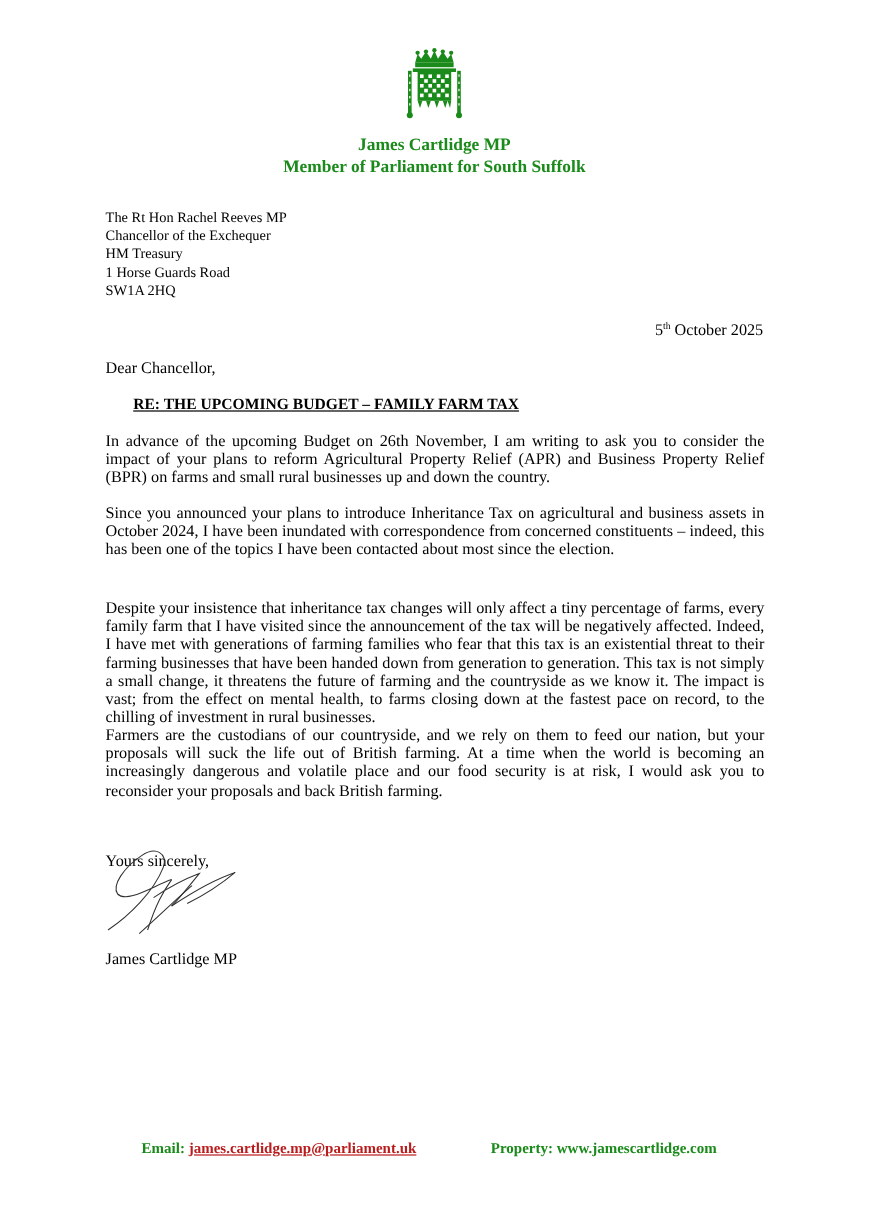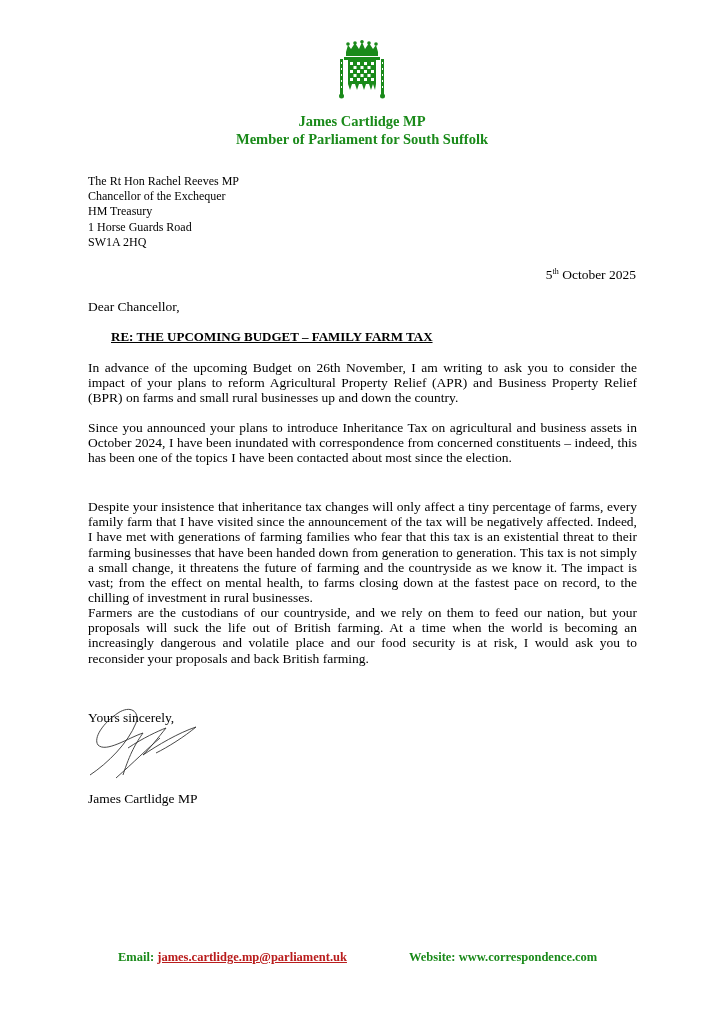--- a/index.html
+++ b/index.html
@@ -136,15 +136,15 @@
       <path d="M55 30 C 48 40, 42 50, 35 72 M40 45 C 55 35, 70 28, 78 25 C 70 35, 62 45, 55 52"></path>
       <path d="M55 52 C 70 42, 90 30, 108 24 C 96 34, 80 44, 68 50"></path>
       <path d="M28 75 C 45 60, 60 45, 72 35"></path>
     </g>
   </svg>
 
   <div class="signer">James Cartlidge MP</div>
 
 
   <div class="footer-line"><span style="white-space:pre">Email: </span><a>james.cartlidge.mp@parliament.uk</a></div>
-  <div class="footer-web">Website: www.correspondence.com</div>
+  <div class="footer-web">Property: www.jamescartlidge.com</div>
 
 </div>
 
 </body></html>

